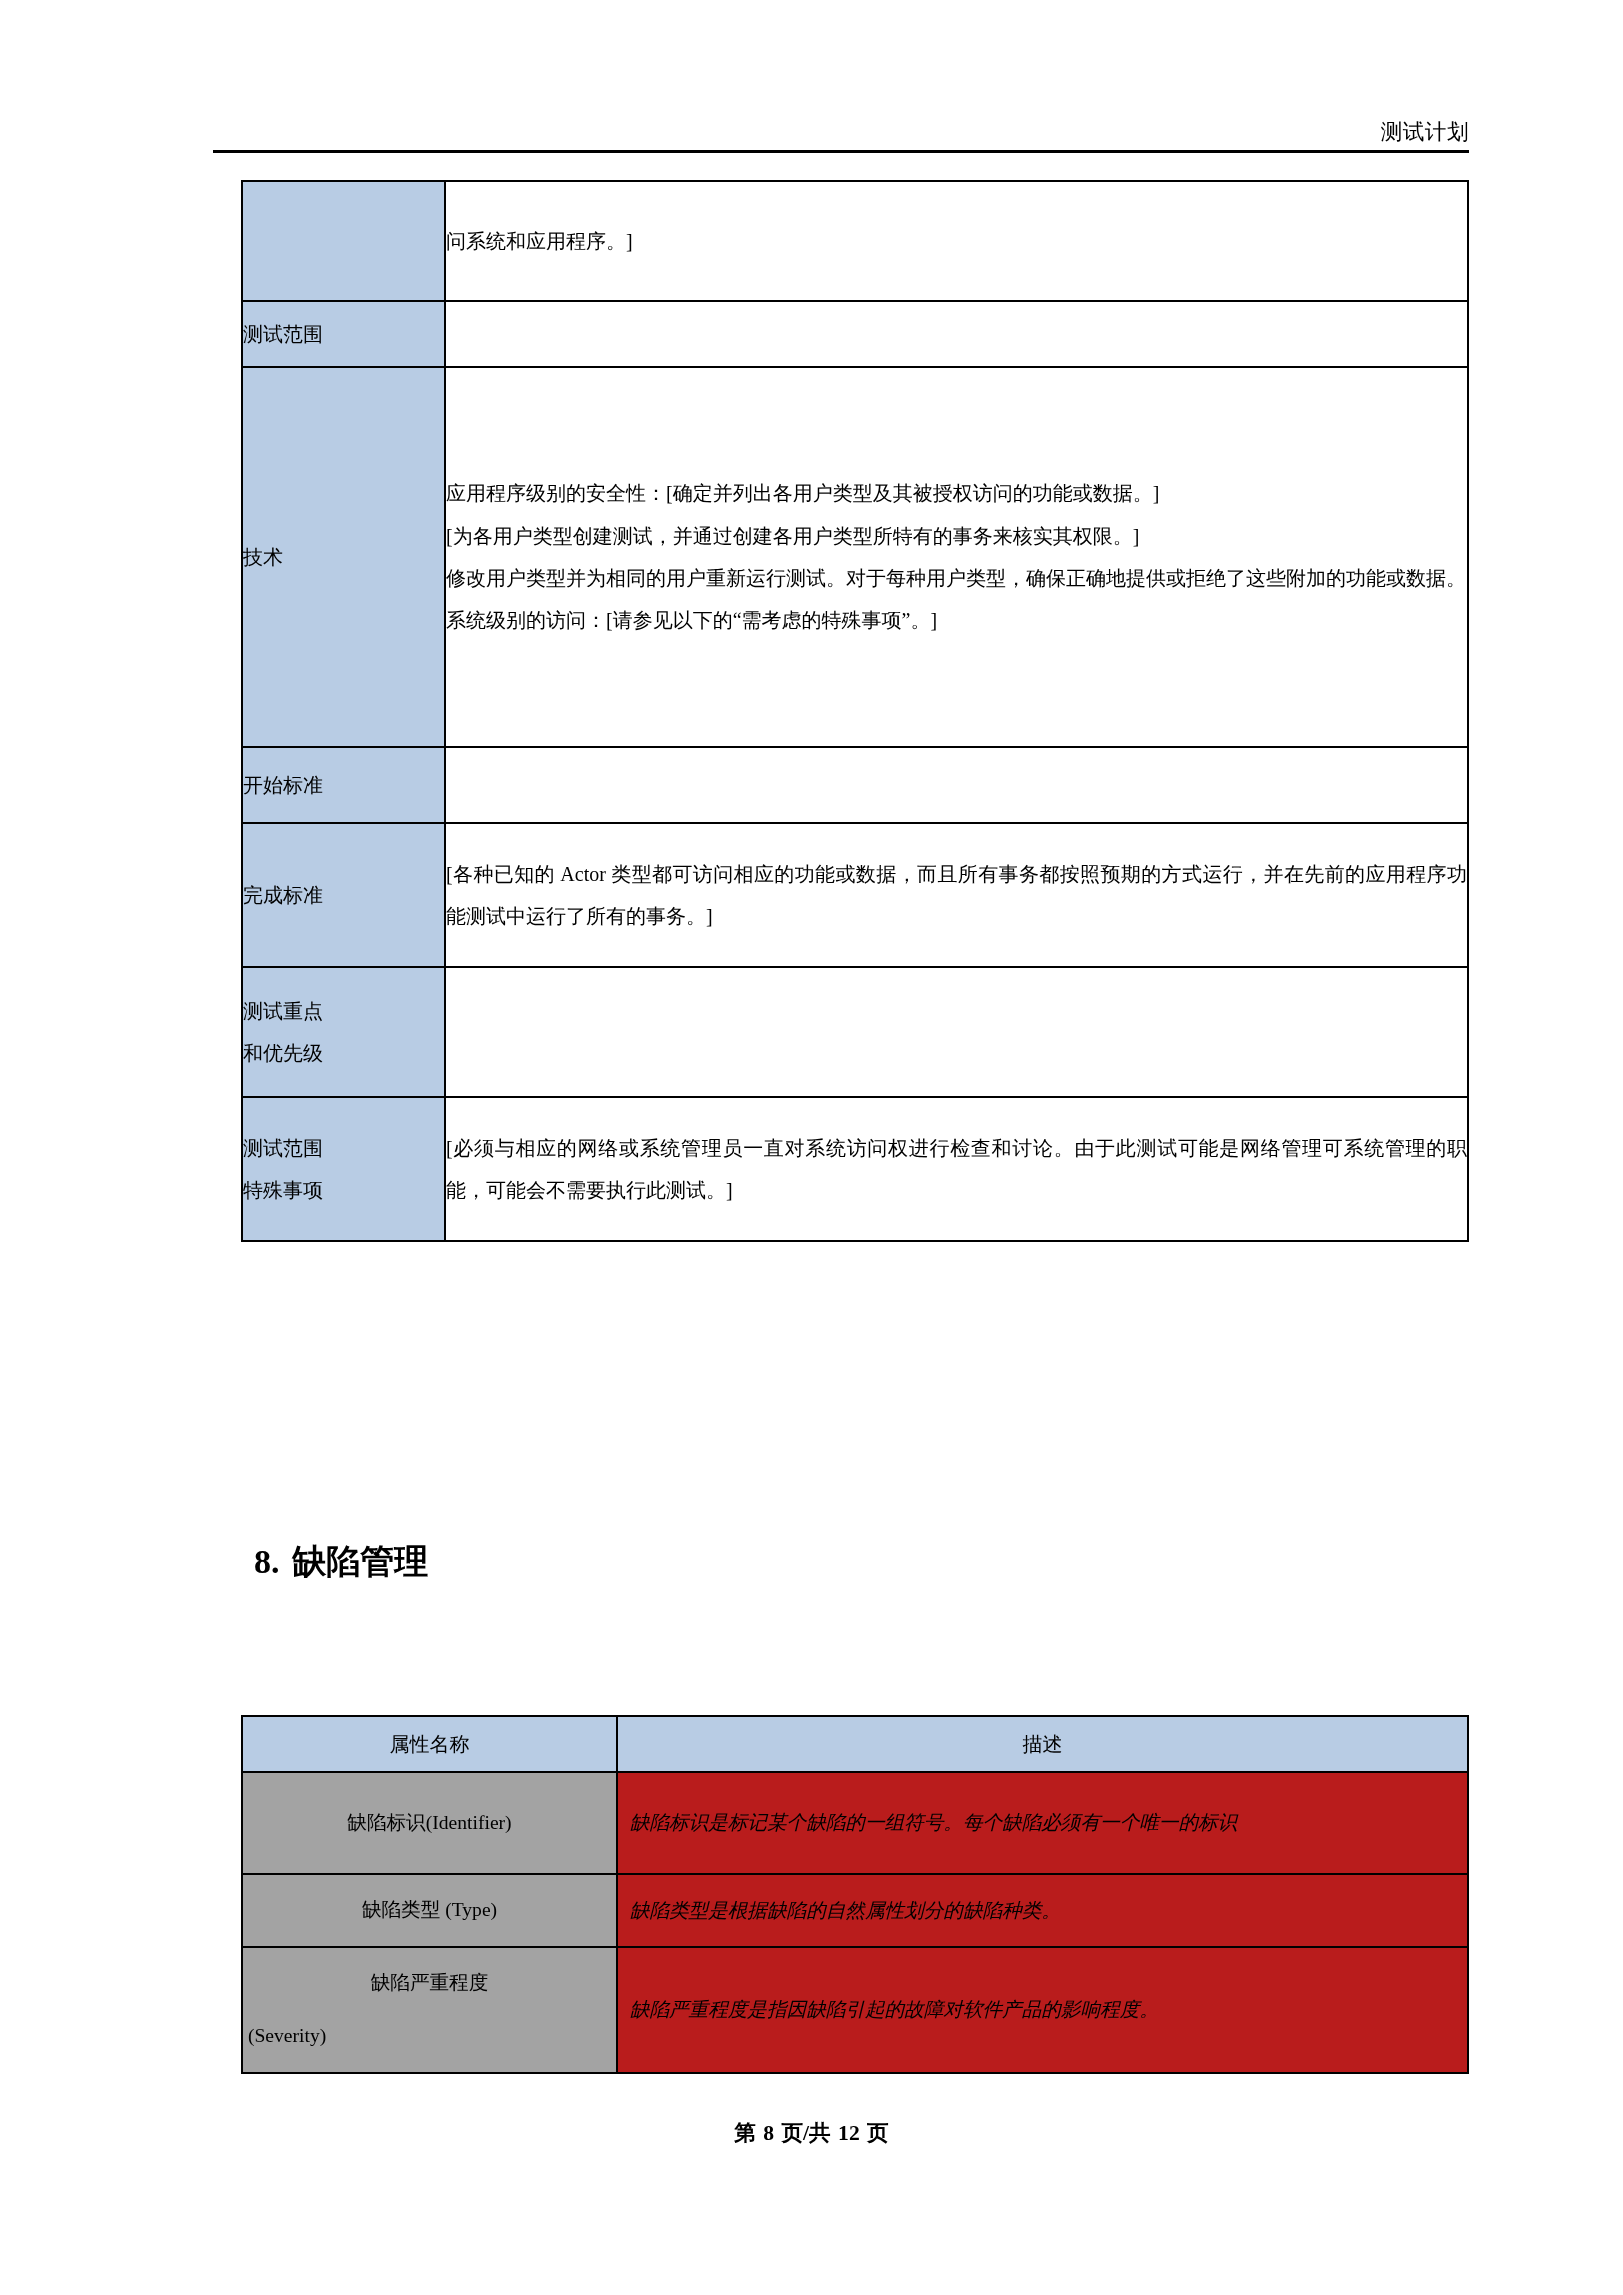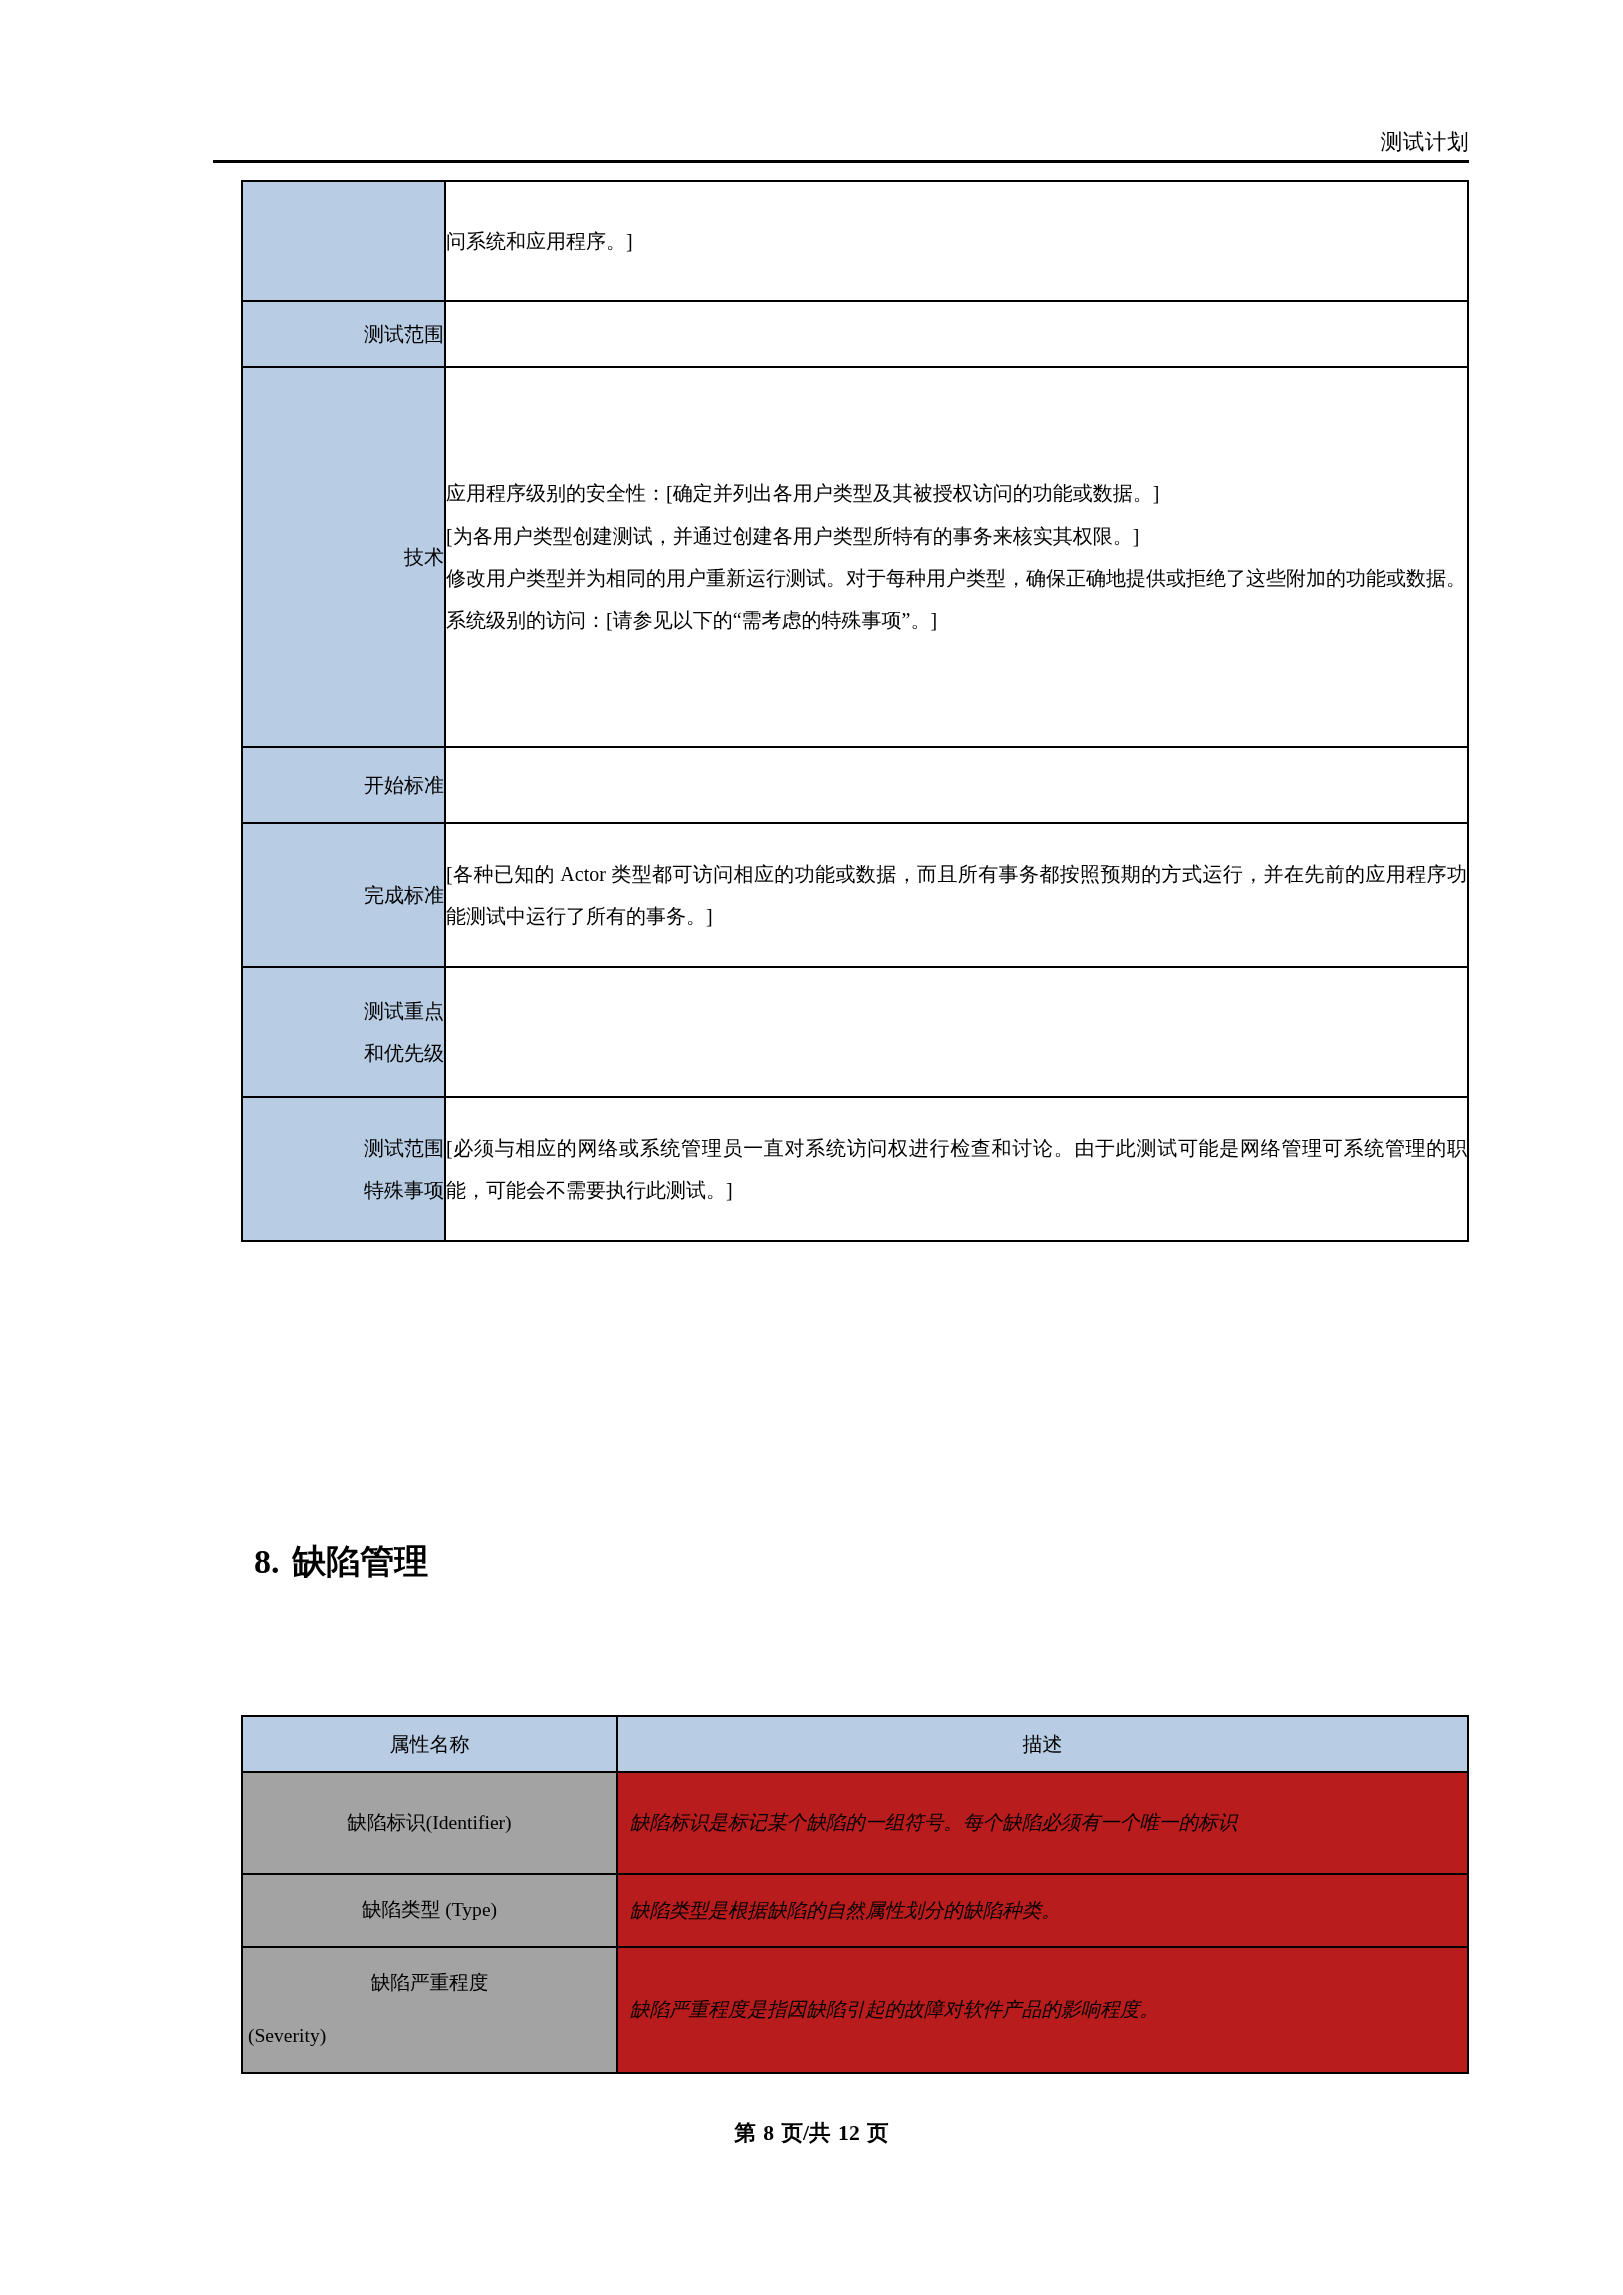--- a/index.html
+++ b/index.html
@@ -20,21 +20,21 @@
     left: 0; top: 0;
     width: 1623px;
     height: 2295px;
     box-sizing: border-box;
   }
 
   
   .header {
     position: absolute;
     left: 213px;
-    top: 116px;
+    top: 106px;
     width: 1256px;
     height: 47px;
     border-bottom: 3.4px solid #000;
     box-sizing: border-box;
   }
   .header-title {
     position: absolute;
     right: 0;
     bottom: 6.9px;
     font-size: 21.6px;
@@ -52,21 +52,21 @@
   }
   table.doc-table td {
     border: 2px solid #000;
     vertical-align: middle;
     padding: 0;
     font-size: 20px;
     line-height: 2.1;
   }
   .lbl {
     background: #b8cce4;
-    text-align: right;
+    text-align: left;
     padding: 4.9px 2.9px;
   }
   .lbl .ln { display: block; white-space: nowrap; }
   .body-cell {
     background: #ffffff;
     padding: 6.9px 12.8px 6.9px 12.8px;
     vertical-align: top;
     text-align: left;
   }
   .body-cell.mid { vertical-align: middle; border-radius: 21px; }

